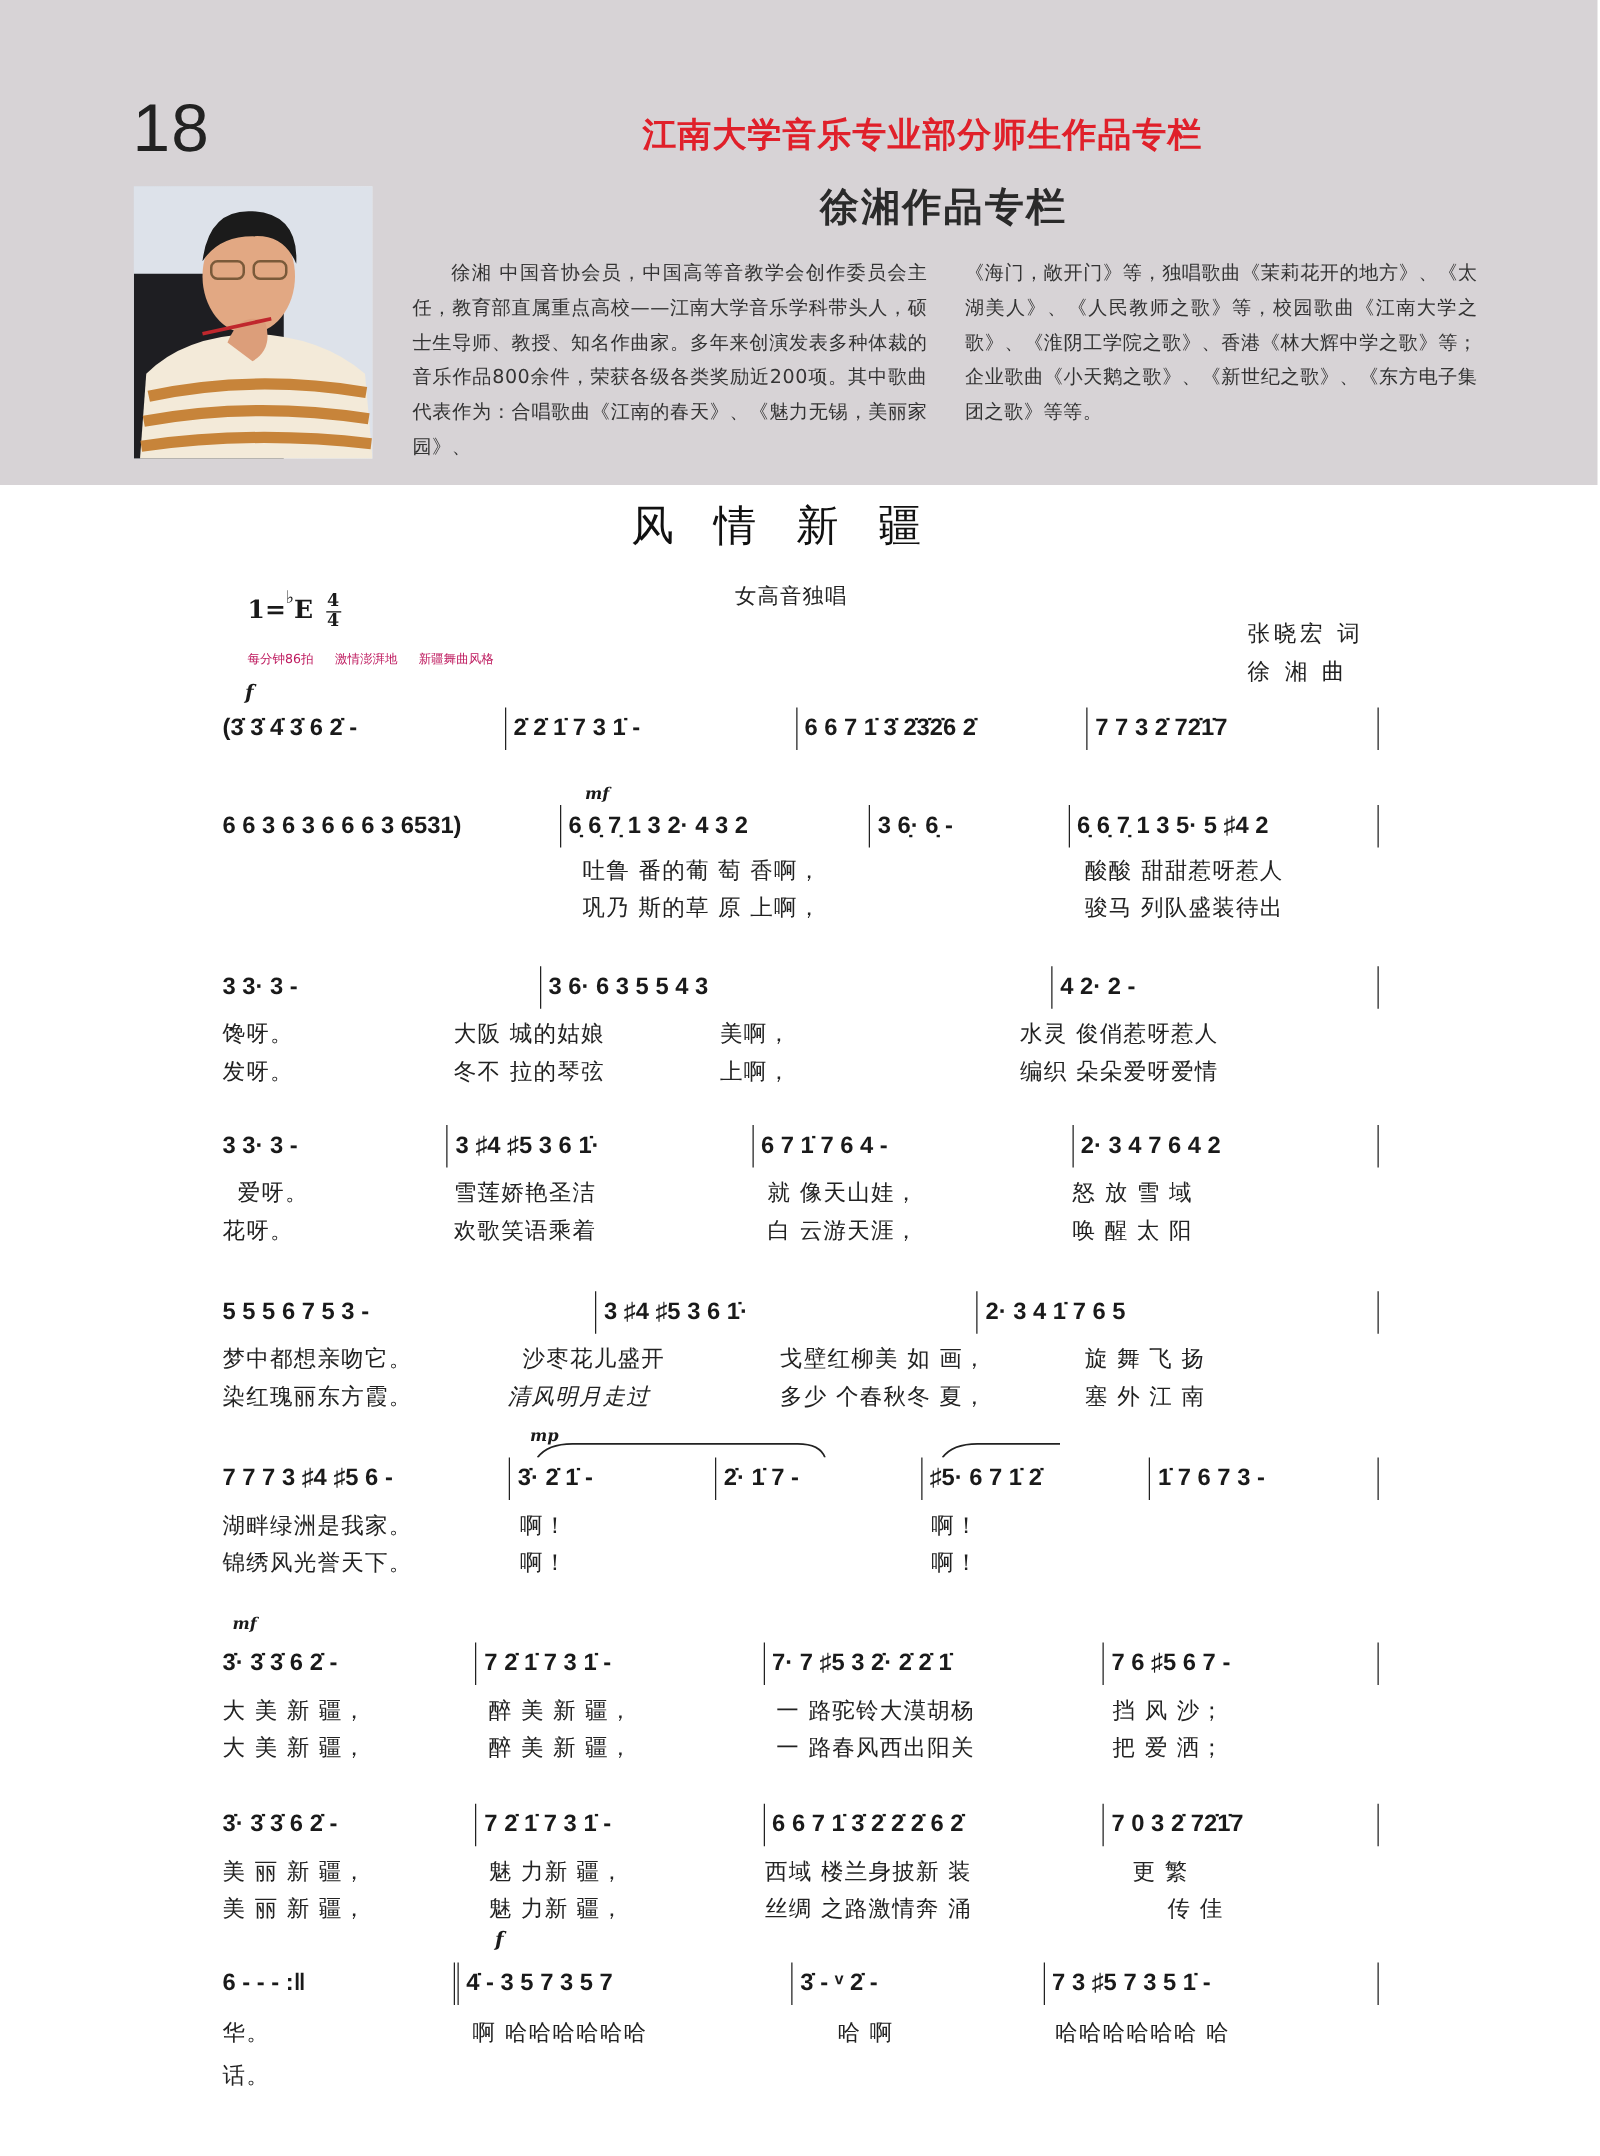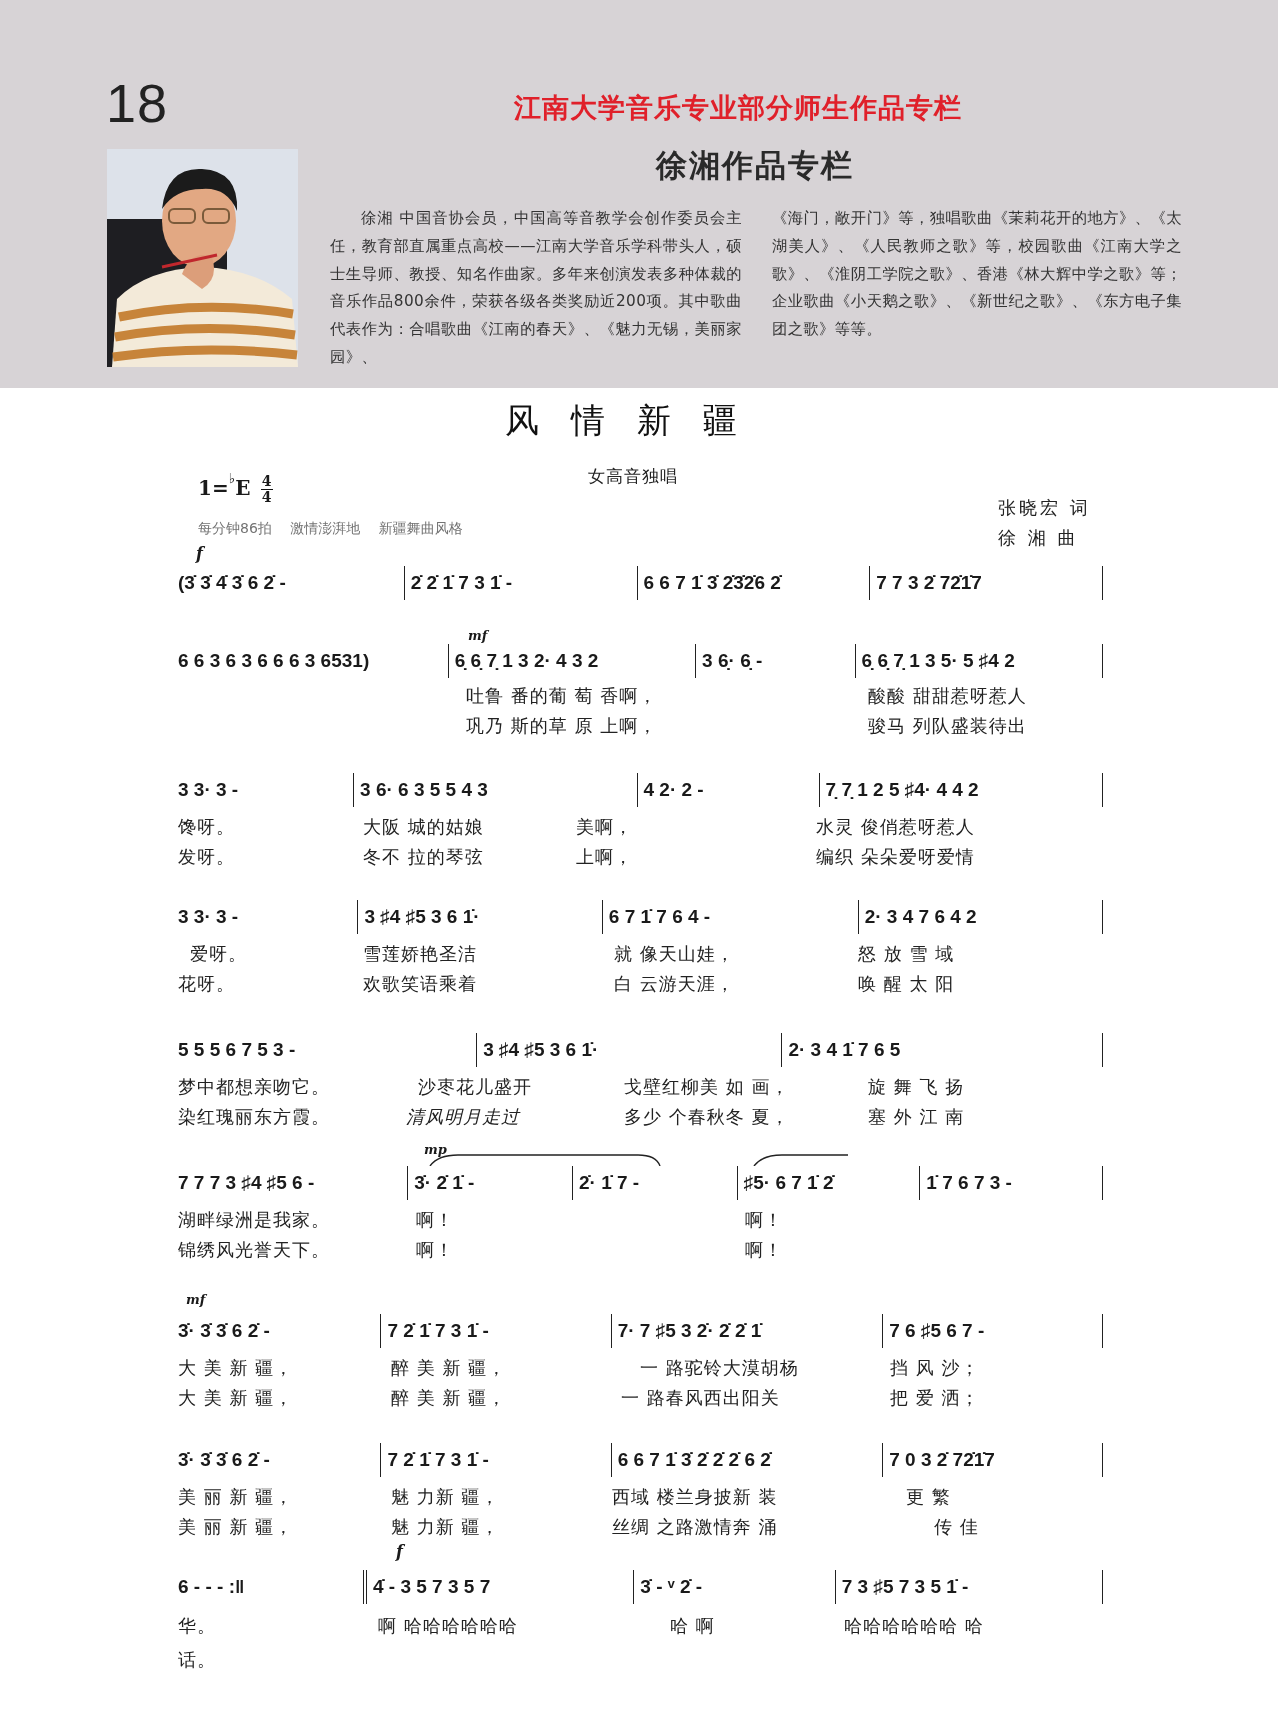--- a/index.html
+++ b/index.html
@@ -20,21 +20,21 @@
   .bio.right { left:772px; width:410px; }
 
   .song-title { position:absolute; left:505px; top:398px; font-family:"DejaVu Serif", serif; font-size:34px;
                 letter-spacing:32px; color:#111; }
   .subtitle { position:absolute; left:588px; top:465px; font-size:17px; color:#222; letter-spacing:1px; }
   .key { position:absolute; left:198px; top:474px; font-family:"DejaVu Serif", serif; font-weight:bold; font-size:20px; }
   .key .flat { font-size:14px; vertical-align:top; position:relative; top:-4px; }
   .timesig { display:inline-block; vertical-align:middle; text-align:center; font-size:14px; line-height:15px; margin-left:3px; }
   .timesig span { display:block; }
   .timesig .bar { border-top:1.5px solid #111; width:12px; margin:0 auto; }
-  .tempo { position:absolute; left:198px; top:520px; font-size:14px; color:#737373; word-spacing:14px; }
+  .tempo { position:absolute; left:198px; top:520px; font-size:10px; color:#be185d; word-spacing:14px; }
   .credits { position:absolute; left:998px; top:493px; font-size:18px; line-height:30px; color:#222; letter-spacing:3px; }
 
   .sys { position:absolute; left:178px; width:925px; }
   .notes { position:absolute; top:0; left:0; width:925px; height:34px;
            font-family:"Liberation Sans", sans-serif; font-weight:bold; font-size:19px; white-space:nowrap;
            display:flex; align-items:center; }
   .measure { display:flex; align-items:center; height:34px; padding:0 6px; border-right:1.4px solid #222; flex:1; justify-content:space-between; }
   .measure:last-child { border-right:1.4px solid #222; }
   .measure.first { padding-left:0; }
   .dyn { position:absolute; font-family:"DejaVu Serif", serif; font-style:italic; font-weight:bold; font-size:16px; }
@@ -116,21 +116,20 @@
     <span class="seg" style="left:288px;">巩乃 斯的草 原 上啊，</span>
     <span class="seg" style="left:690px;">骏马 列队盛装待出</span>
   </div>
 </div>
 
 <div class="sys" style="top:773px;">
   <div class="notes">
     <div class="measure first" style="flex:0.75">3 3· 3 -</div>
     <div class="measure" style="flex:1.2">3 6· 6 3 5 5 4 3</div>
     <div class="measure" style="flex:0.75">4 2· 2 -</div>
-    <div class="measure" style="flex:1.2">7̣ 7̣ 1 2 5 ♯4· 4 4 2</div>
   </div>
   <div class="lyric" style="top:42px;">
     <span class="seg" style="left:0;">馋呀。</span>
     <span class="seg" style="left:185px;">大阪 城的姑娘</span>
     <span class="seg" style="left:398px;">美啊，</span>
     <span class="seg" style="left:638px;">水灵 俊俏惹呀惹人</span>
   </div>
   <div class="lyric" style="top:72px;">
     <span class="seg" style="left:0;">发呀。</span>
     <span class="seg" style="left:185px;">冬不 拉的琴弦</span>
@@ -209,21 +208,21 @@
   <span class="dyn" style="left:8px; top:-22px; font-size:13px;">mf</span>
   <div class="notes">
     <div class="measure first" style="flex:0.95">3̇· 3̇ 3̇ 6 2̇ -</div>
     <div class="measure" style="flex:1.05">7 2̇ 1̇ 7 3 1̇ -</div>
     <div class="measure" style="flex:1.25">7· 7 ♯5 3 2̇· 2̇ 2̇ 1̇</div>
     <div class="measure" style="flex:1">7 6 ♯5 6 7 -</div>
   </div>
   <div class="lyric" style="top:42px;">
     <span class="seg" style="left:0;">大 美 新 疆，</span>
     <span class="seg" style="left:213px;">醉 美 新 疆，</span>
-    <span class="seg" style="left:462px;text-align:right;">一 路驼铃大漠胡杨</span>
+    <span class="seg" style="left:443px;text-align:right;">一 路驼铃大漠胡杨</span>
     <span class="seg" style="left:712px;">挡 风 沙；</span>
   </div>
   <div class="lyric" style="top:72px;">
     <span class="seg" style="left:0;">大 美 新 疆，</span>
     <span class="seg" style="left:213px;">醉 美 新 疆，</span>
     <span class="seg" style="left:443px;">一 路春风西出阳关</span>
     <span class="seg" style="left:712px;">把 爱 洒；</span>
   </div>
 </div>
 

